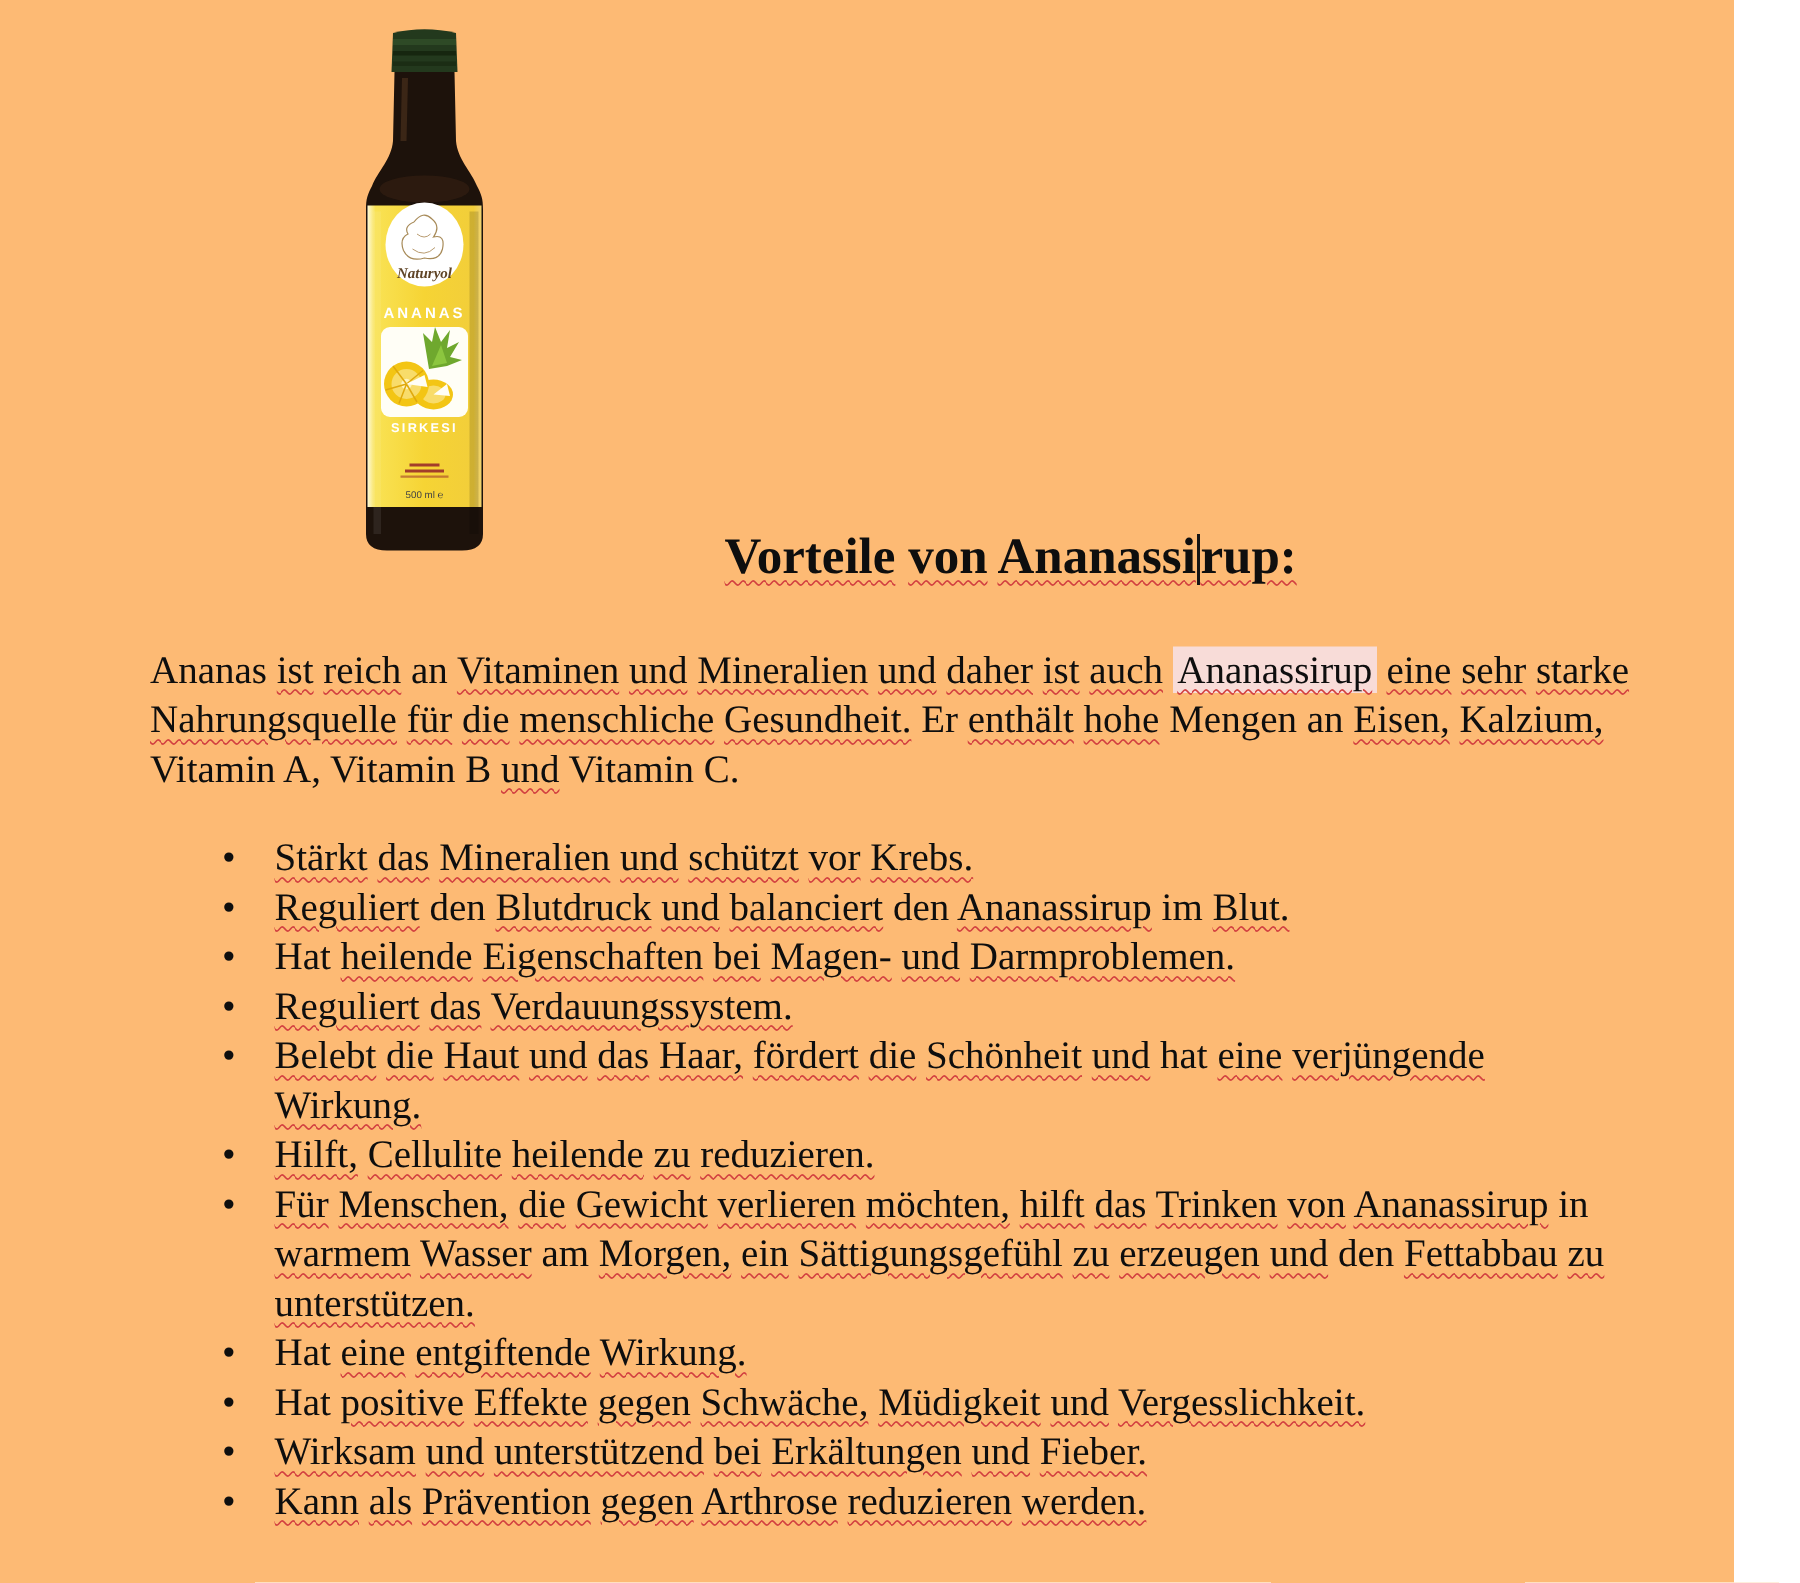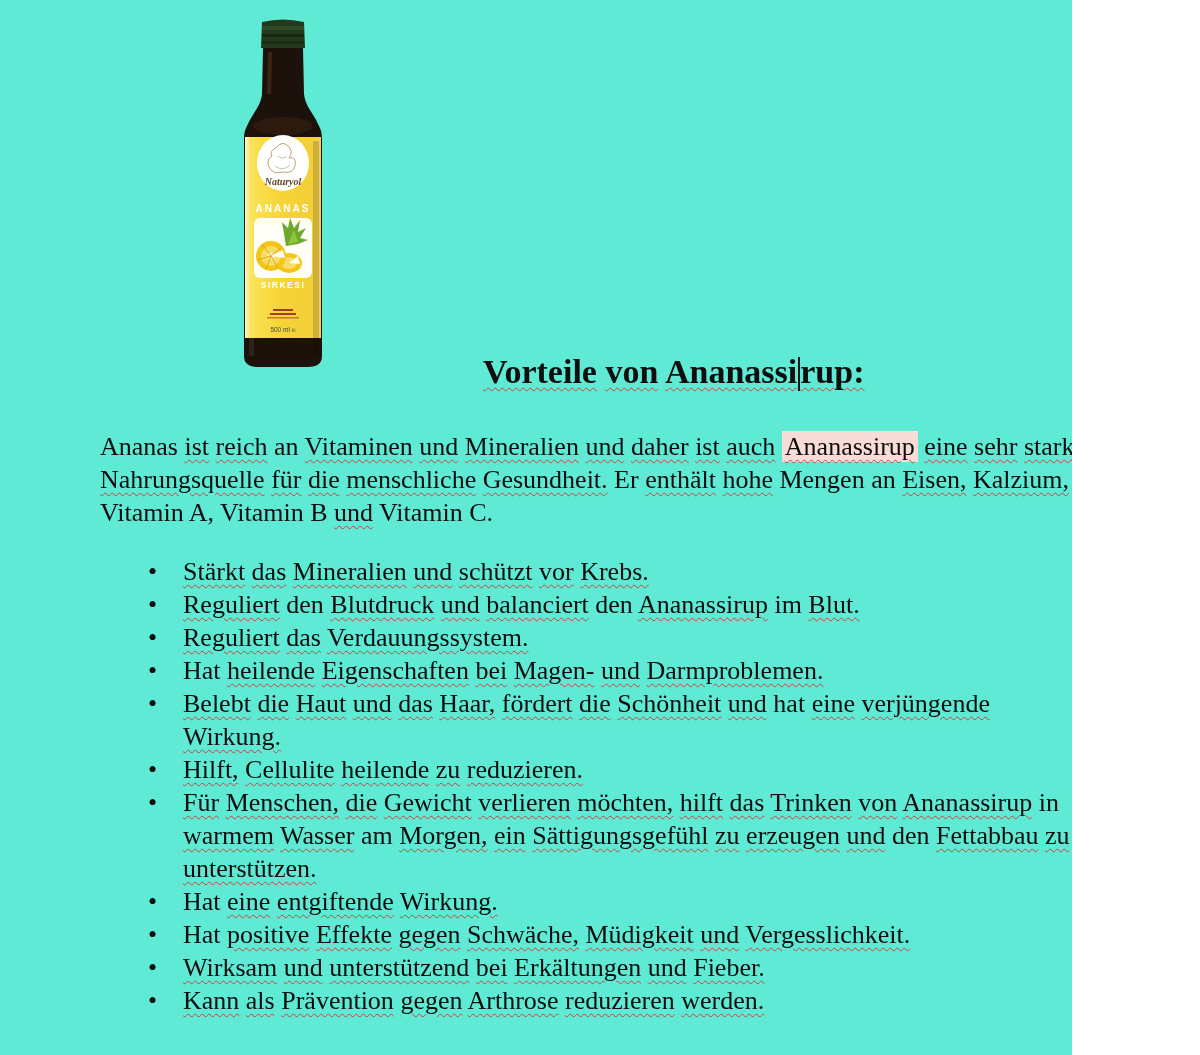--- a/index.html
+++ b/index.html
@@ -1,17 +1,17 @@
 <!DOCTYPE html>
 <html style="--squiggle: #d24040; --highlight: #f8dcd8;"><head>
 <meta charset="utf-8">
 <style>
   html,body{margin:0;padding:0;background:#ffffff;}
   .page{
-    position:relative;width:1072px;height:1055px;background:#5eead4;
+    position:relative;width:1156px;height:1055px;background:#fdba74;
     font-family:"Liberation Serif","DejaVu Serif",serif;color:#0e0e0e;overflow:hidden;
   }
   .bottle{position:absolute;left:242px;top:16px;width:82px;height:354px;}
   .doc-title{
     position:absolute;left:483px;top:355px;margin:0;
     font-size:34px;font-weight:bold;line-height:33px;white-space:nowrap;
   }
   .para{
     position:absolute;left:100px;top:430px;margin:0;
     font-size:26px;line-height:33px;white-space:nowrap;
@@ -114,22 +114,22 @@
     </svg>
   </div>
 
   <h1 class="doc-title"><span class="sq">Vorteile</span> <span class="sq">von</span> <span class="sq">Ananassi</span><span class="caret"></span><span class="sq">rup:</span></h1>
 
   <p class="para">Ananas <span class="sq">ist</span> <span class="sq">reich</span> an <span class="sq">Vitaminen</span> <span class="sq">und</span> <span class="sq">Mineralien</span> <span class="sq">und</span> <span class="sq">daher</span> <span class="sq">ist</span> <span class="sq">auch</span> <span class="hl"><span class="sq">Ananassirup</span></span> <span class="sq">eine</span> <span class="sq">sehr</span> <span class="sq">starke</span><br><span class="sq">Nahrungsquelle</span> <span class="sq">für</span> <span class="sq">die</span> <span class="sq">menschliche</span> <span class="sq">Gesundheit.</span> Er <span class="sq">enthält</span> <span class="sq">hohe</span> Mengen an <span class="sq">Eisen,</span> <span class="sq">Kalzium,</span><br>Vitamin A, Vitamin B <span class="sq">und</span> Vitamin C.</p>
 
   <ul class="benefits">
       <li><span class="sq">Stärkt</span> <span class="sq">das</span> <span class="sq">Mineralien</span> <span class="sq">und</span> <span class="sq">schützt</span> <span class="sq">vor</span> <span class="sq">Krebs.</span></li>
       <li><span class="sq">Reguliert</span> den <span class="sq">Blutdruck</span> <span class="sq">und</span> <span class="sq">balanciert</span> den <span class="sq">Ananassirup</span> im <span class="sq">Blut.</span></li>
+      <li>Hat <span class="sq">heilende</span> <span class="sq">Eigenschaften</span> <span class="sq">bei</span> <span class="sq">Magen-</span> <span class="sq">und</span> <span class="sq">Darmproblemen.</span></li>
       <li><span class="sq">Reguliert</span> <span class="sq">das</span> <span class="sq">Verdauungssystem.</span></li>
-      <li>Hat <span class="sq">heilende</span> <span class="sq">Eigenschaften</span> <span class="sq">bei</span> <span class="sq">Magen-</span> <span class="sq">und</span> <span class="sq">Darmproblemen.</span></li>
       <li><span class="sq">Belebt</span> <span class="sq">die</span> <span class="sq">Haut</span> <span class="sq">und</span> <span class="sq">das</span> <span class="sq">Haar,</span> <span class="sq">fördert</span> <span class="sq">die</span> <span class="sq">Schönheit</span> <span class="sq">und</span> hat <span class="sq">eine</span> <span class="sq">verjüngende</span><br><span class="sq">Wirkung.</span></li>
       <li><span class="sq">Hilft,</span> <span class="sq">Cellulite</span> <span class="sq">heilende</span> <span class="sq">zu</span> <span class="sq">reduzieren.</span></li>
       <li><span class="sq">Für</span> <span class="sq">Menschen,</span> <span class="sq">die</span> <span class="sq">Gewicht</span> <span class="sq">verlieren</span> <span class="sq">möchten,</span> <span class="sq">hilft</span> <span class="sq">das</span> <span class="sq">Trinken</span> <span class="sq">von</span> <span class="sq">Ananassirup</span> in<br><span class="sq">warmem</span> <span class="sq">Wasser</span> am <span class="sq">Morgen,</span> <span class="sq">ein</span> <span class="sq">Sättigungsgefühl</span> <span class="sq">zu</span> <span class="sq">erzeugen</span> <span class="sq">und</span> den <span class="sq">Fettabbau</span> <span class="sq">zu</span><br><span class="sq">unterstützen.</span></li>
       <li>Hat <span class="sq">eine</span> <span class="sq">entgiftende</span> <span class="sq">Wirkung.</span></li>
       <li>Hat <span class="sq">positive</span> <span class="sq">Effekte</span> <span class="sq">gegen</span> <span class="sq">Schwäche,</span> <span class="sq">Müdigkeit</span> <span class="sq">und</span> <span class="sq">Vergesslichkeit.</span></li>
       <li><span class="sq">Wirksam</span> <span class="sq">und</span> <span class="sq">unterstützend</span> <span class="sq">bei</span> <span class="sq">Erkältungen</span> <span class="sq">und</span> <span class="sq">Fieber.</span></li>
       <li><span class="sq">Kann</span> <span class="sq">als</span> <span class="sq">Prävention</span> <span class="sq">gegen</span> <span class="sq">Arthrose</span> <span class="sq">reduzieren</span> <span class="sq">werden.</span></li>
     </ul>
 
 </div>

